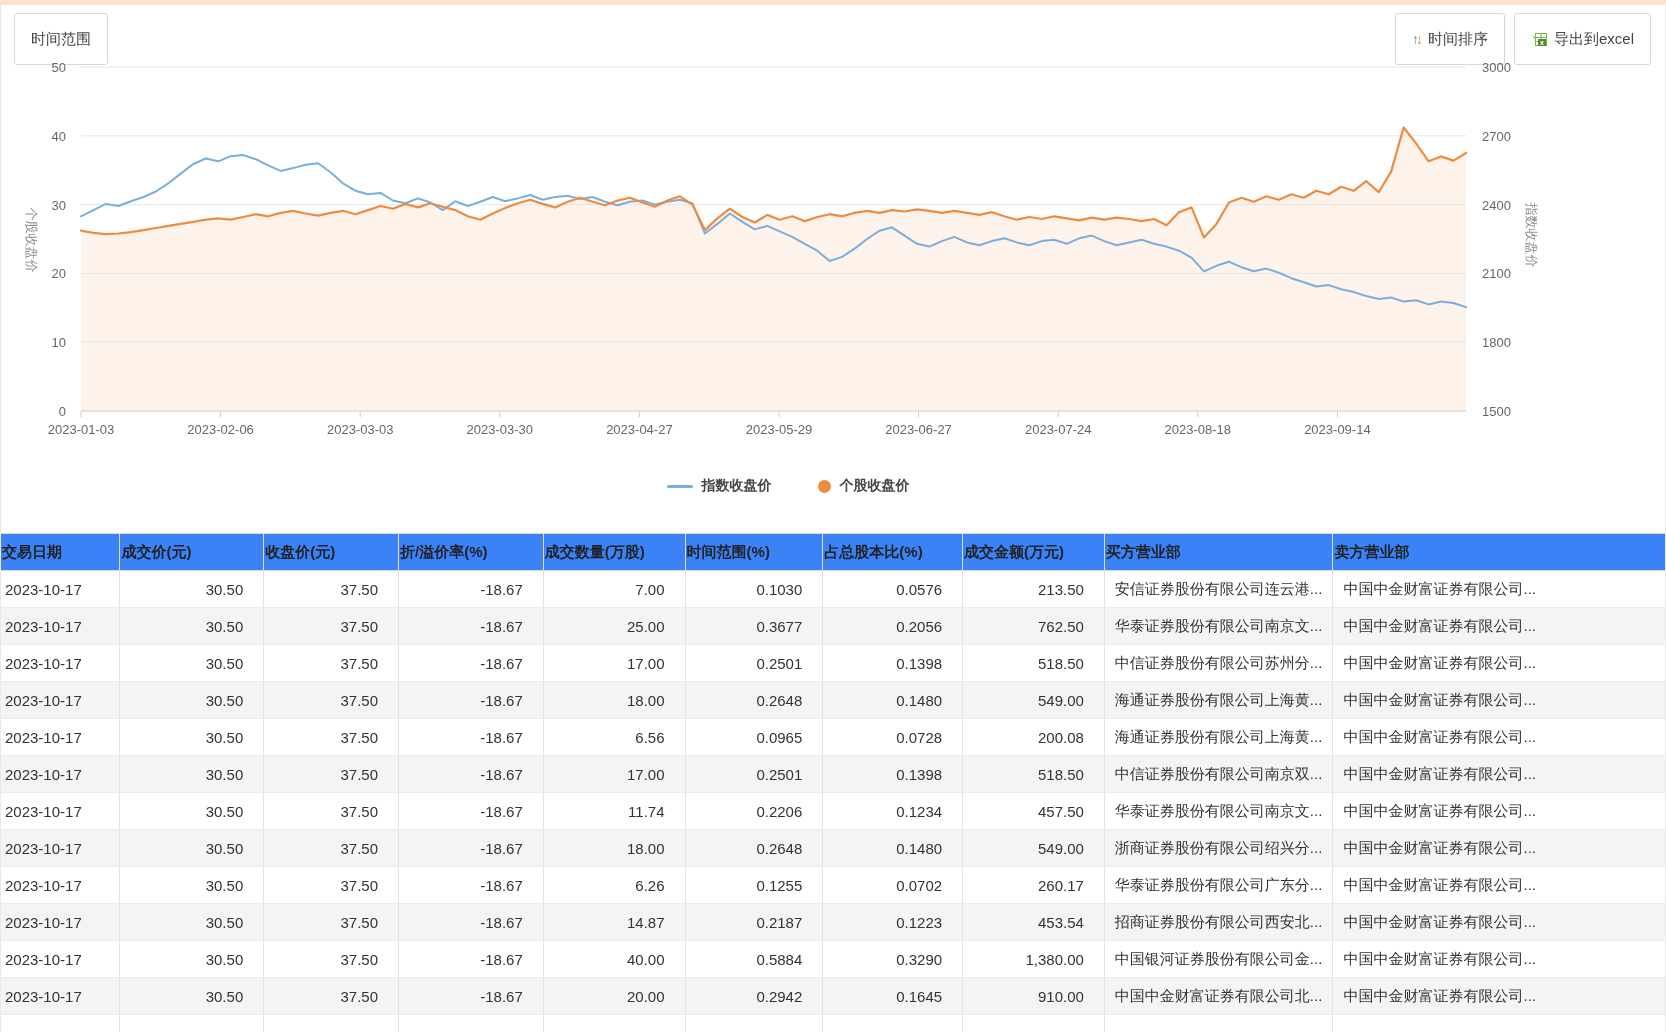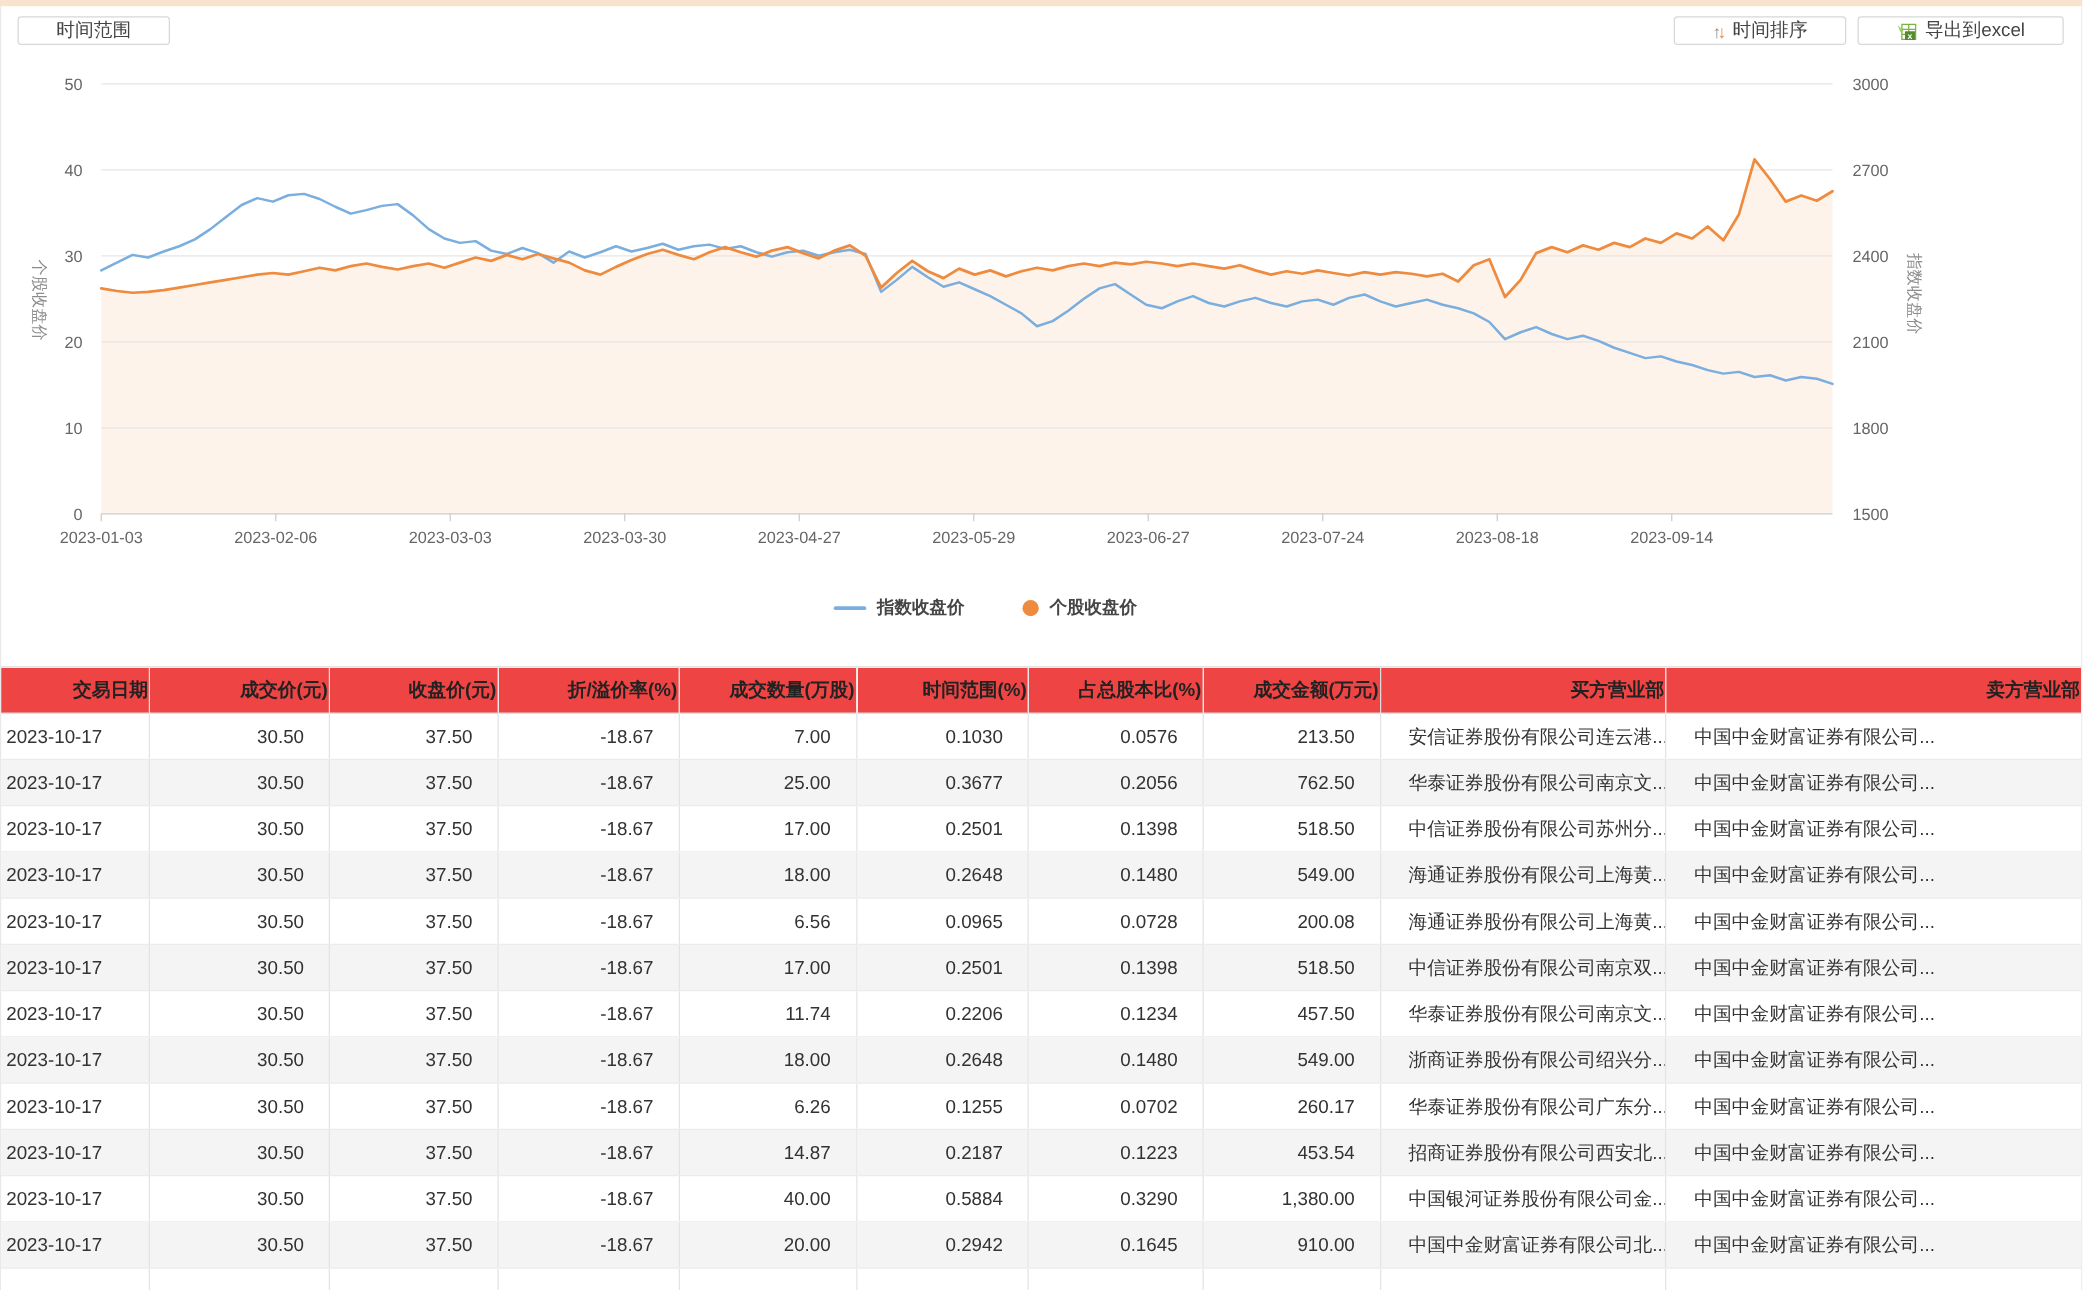--- a/index.html
+++ b/index.html
@@ -10,21 +10,21 @@
     color:#333;
   }
   .top-strip { height:5px; background:#f8e3cc; }
   .page { border-left:1px solid #e9e9e9; border-right:1px solid #e9e9e9; height:1027px; }
 
   
   .toolbar { position:relative; height:50px; }
   .btn {
     display:inline-flex; align-items:center; gap:6px;
     background:#fff; border:1px solid #d8d8d8; border-radius:3px;
-    height:23px; padding:0 30px; font-size:15px; color:#444;
+    height:52px; padding:0 16px; font-size:15px; color:#444;
     font-family:inherit; cursor:pointer;
   }
   .btn-left { position:absolute; left:13px; top:8px; }
   .toolbar-right { position:absolute; right:14px; top:8px; display:flex; gap:9px; }
   .sort-icon { font-size:14px; letter-spacing:-3px; margin-right:2px; }
   .sort-icon .up { color:#8c8c8c; }
   .sort-icon .down { color:#ef8b3f; }
   .excel-icon { display:inline-flex; }
 
   
@@ -38,36 +38,36 @@
   .legend-item { display:flex; align-items:center; gap:9px; cursor:pointer; }
   .legend-line { width:26px; height:3px; border-radius:2px; }
   .legend-dot { width:13px; height:13px; border-radius:50%; }
 
   
   .data-table {
     width:100%; border-collapse:collapse; table-layout:fixed;
     margin-top:26px; font-size:15px; color:#333;
   }
   .data-table th {
-    background:#ef4444; font-weight:bold; color:#222;
-    height:37px; text-align:right;
+    background:#3b82f6; font-weight:bold; color:#222;
+    height:37px; text-align:left;
     border-top:1px solid #d9d9d9; border-bottom:1px solid #d9d9d9;
     border-left:1px solid #dcdcdc; overflow:hidden; white-space:nowrap;
   }
   .data-table th:first-child { border-left:none; }
   .data-table td {
     height:37px; border-left:1px solid #e3e3e3; border-bottom:1px solid #ececec;
     overflow:hidden; white-space:nowrap; padding:0;
   }
   .data-table td:first-child { border-left:none; }
   .data-table tbody tr:nth-child(even) { background:#f4f4f4; }
   .data-table tr.partial { background:#fff; height:42px; }
   td.date { text-align:left; padding-left:4px; }
   td.num  { text-align:right; padding-right:20px; }
-  td.txt  { text-align:left; padding-left:22px; }
+  td.txt  { text-align:left; padding-left:10px; }
 </style>
 </head>
 <body>
 
 <div class="top-strip"></div>
 <div class="page">
 
   <div class="toolbar">
     <button class="btn btn-left">时间范围</button>
     <div class="toolbar-right">

